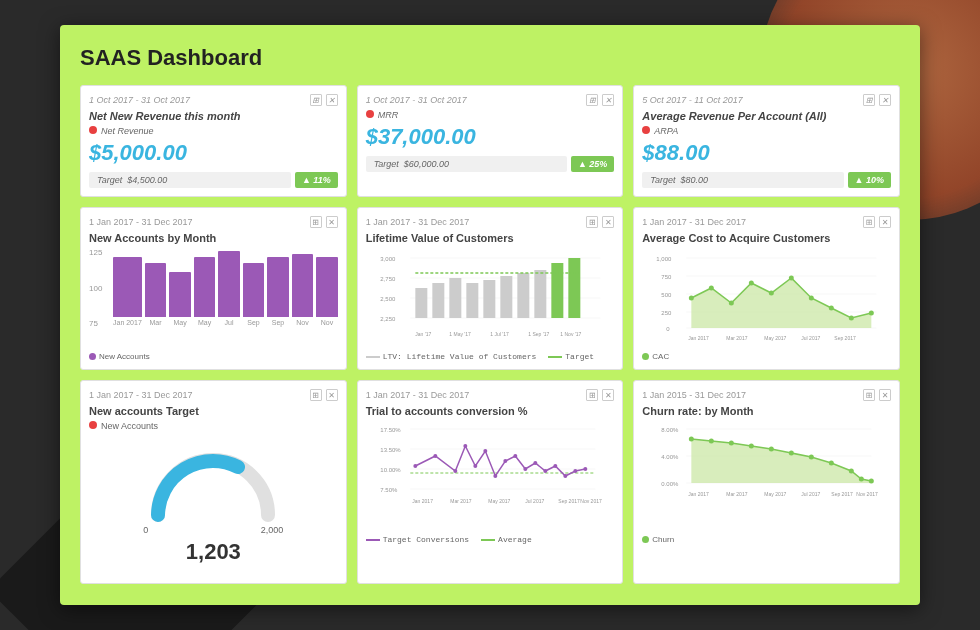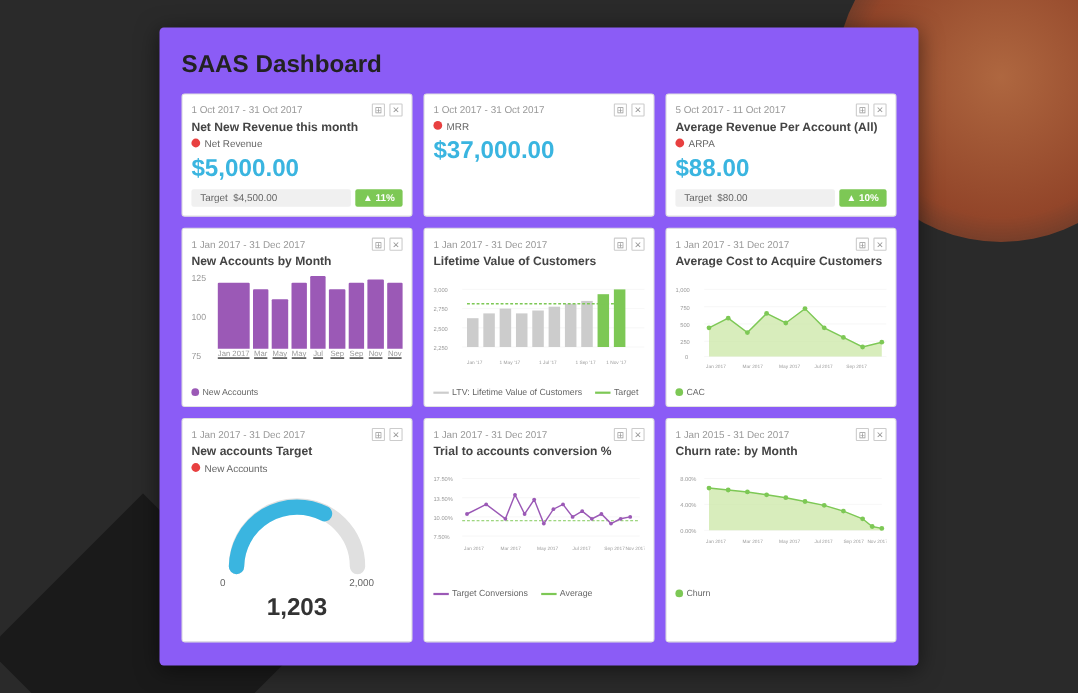--- a/index.html
+++ b/index.html
@@ -22,40 +22,41 @@
     }
     .bg-decoration2 {
       position: fixed;
       bottom: -60px; left: 30px;
       width: 200px; height: 200px;
       background: #1a1a1a;
       transform: rotate(45deg);
       z-index: 0;
     }
     .dashboard-container {
-      background: #8b5cf6;
-      width: 690px;
+      background: #bef264;
+      width: 860px;
       min-height: 580px;
       border-radius: 4px;
       padding: 20px;
       position: relative;
       z-index: 1;
       box-shadow: 0 4px 20px rgba(0,0,0,0.5);
     }
     .dashboard-title {
       font-size: 22px;
       font-weight: bold;
       color: #222;
       margin-bottom: 14px;
     }
     .grid-top {
       display: grid;
       grid-template-columns: 1fr 1fr 1fr;
       gap: 10px;
       margin-bottom: 10px;
+      font-style: italic;
     }
     .grid-mid {
       display: grid;
       grid-template-columns: 1fr 1fr 1fr;
       gap: 10px;
       margin-bottom: 10px;
     }
     .grid-bot {
       display: grid;
       grid-template-columns: 1fr 1fr 1fr;
@@ -137,21 +138,20 @@
       border-radius: 2px;
       font-weight: bold;
     }
     .change-badge.up::before { content: "▲ "; }
 
     
     .chart-area {
       width: 100%;
       height: 100px;
       position: relative;
-      text-decoration: underline;
     }
     .bar-chart {
       display: flex;
       align-items: flex-end;
       height: 80px;
       gap: 3px;
       padding-bottom: 2px;
     }
     .bar-group {
       display: flex;
@@ -216,20 +216,21 @@
       display: flex;
       gap: 12px;
       font-size: 8px;
       color: #666;
       margin-top: 4px;
     }
     .legend-item {
       display: flex;
       align-items: center;
       gap: 3px;
+      font-family: Liberation Mono, monospace;
     }
     .legend-line {
       width: 14px;
       height: 2px;
     }
   </style>
 </head>
 <body>
 
 <div class="bg-decoration"></div>
@@ -269,20 +270,27 @@
         <div class="card-icons">
           <div class="card-icon">⊞</div>
           <div class="card-icon">✕</div>
         </div>
       </div>
       <div class="metric-label">
         <div class="metric-dot"></div>
         <span>MRR</span>
       </div>
       <div class="metric-value">$37,000.00</div>
+      <div class="metric-footer">
+        <div class="target-box">
+          <span>Target</span>&nbsp;
+          <span>$60,000.00</span>
+        </div>
+        <div class="change-badge up">25%</div>
+      </div>
     </div>
 
     <div class="card">
       <div class="card-header">
         <span class="card-date">5 Oct 2017 - 11 Oct 2017</span>
         <div class="card-icons">
           <div class="card-icon">⊞</div>
           <div class="card-icon">✕</div>
         </div>
       </div>

